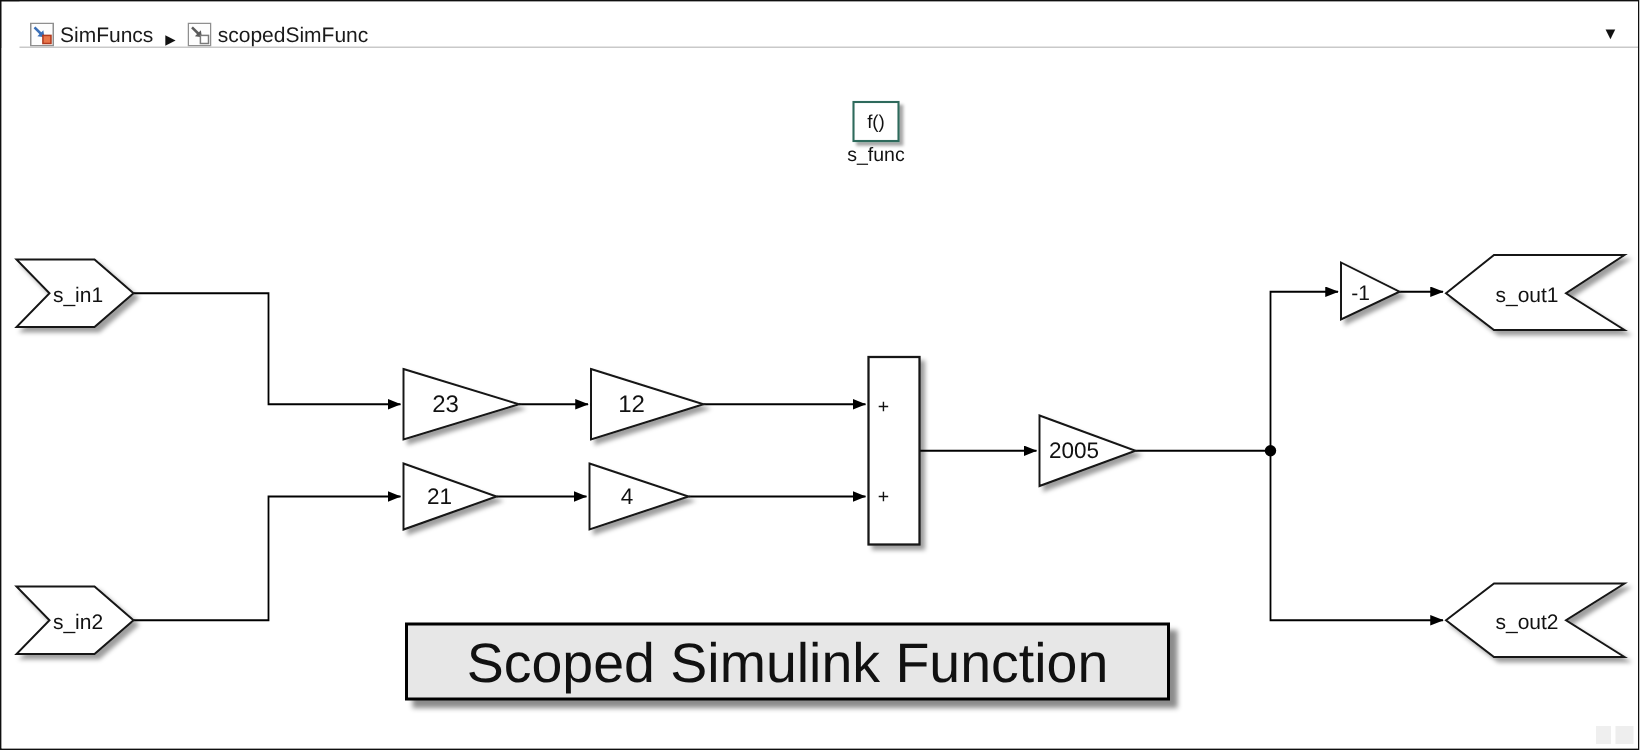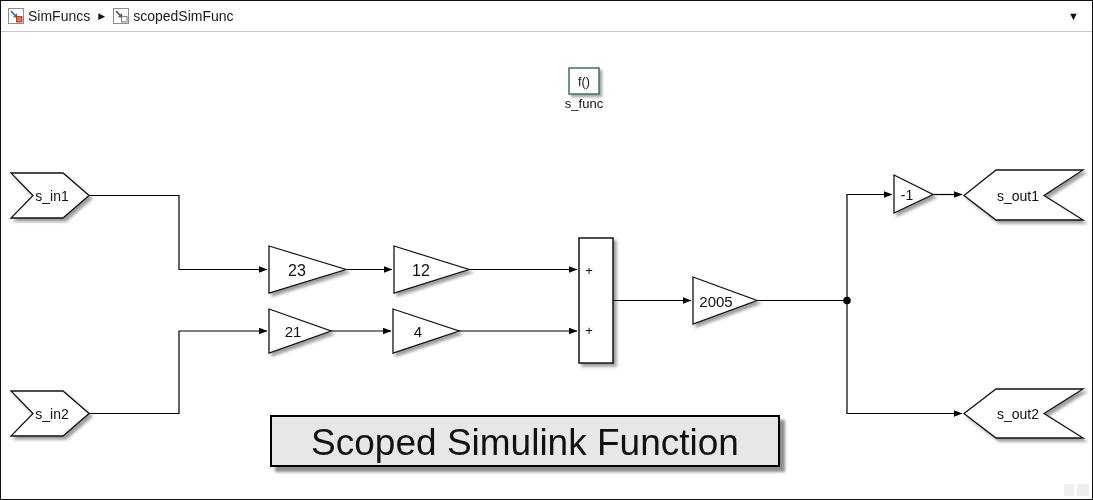--- a/index.html
+++ b/index.html
@@ -11,24 +11,25 @@
     width: 1093px;
     height: 500px;
     border: 1px solid #0f0f0f;
     background: #ffffff;
     overflow: hidden;
   }
 
   .breadcrumb-bar {
     height: 31px;
     display: flex;
-    align-items: center;
+    align-items: flex-end;
     padding: 0 10px 0 7px;
     border-bottom: 1px solid #c9c9c9;
     background: #ffffff;
+    margin-left: 12px;
   }
   .crumb {
     display: flex;
     align-items: center;
     cursor: default;
   }
   .crumb-icon { margin-right: 4px; display: inline-flex; }
   .crumb-label {
     font-size: 14px;
     color: #1a1a1a;

